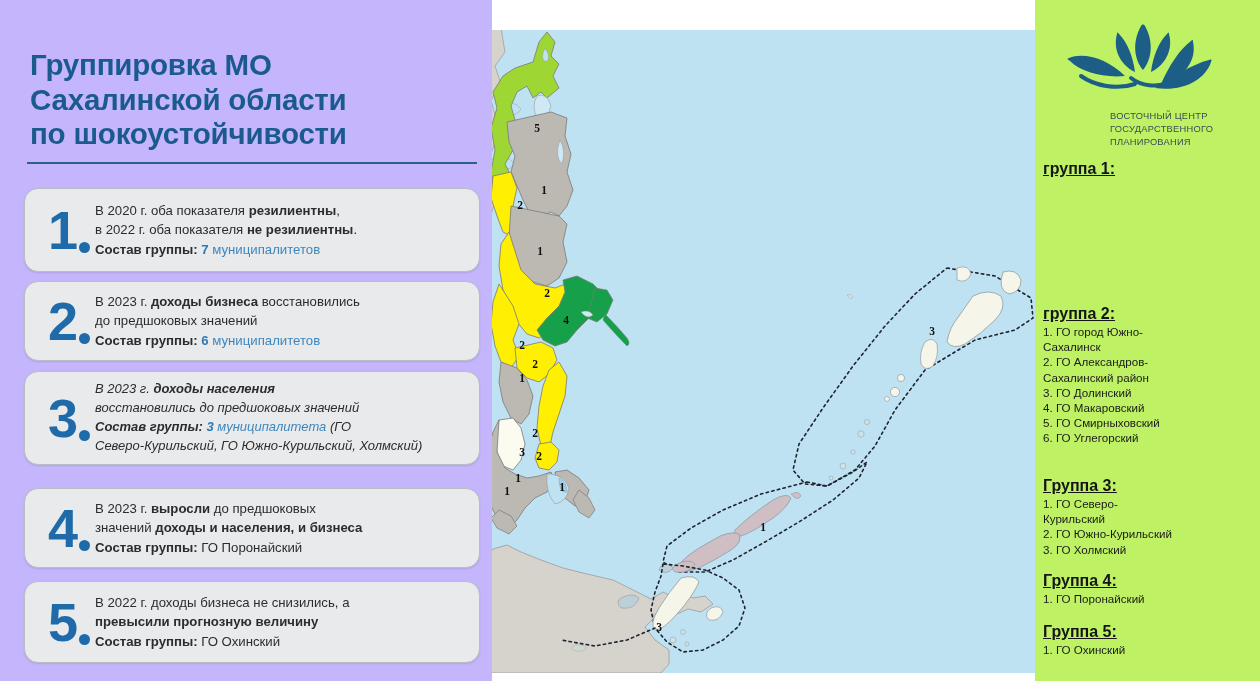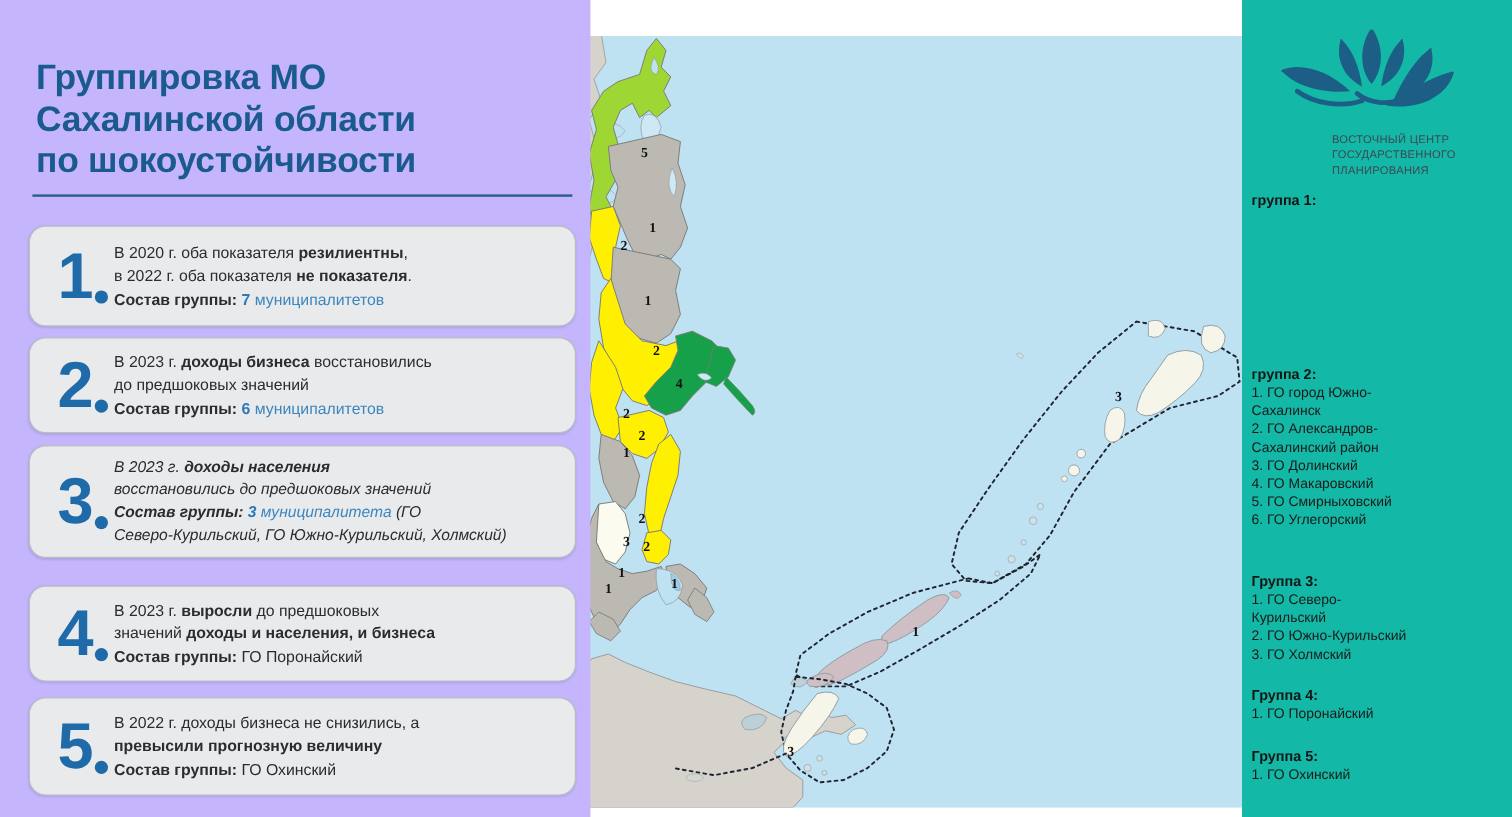--- a/index.html
+++ b/index.html
@@ -73,32 +73,32 @@
 
   .mlabel {
     position: absolute;
     font-family: "Liberation Serif", serif;
     font-size: 11.5px; font-weight: bold; color: #101010;
     transform: translate(-50%, -50%);
     z-index: 20;
   }
 
   
-  .right-panel { position: absolute; left: 1035px; top: 0; width: 225px; height: 681px; background: #14b8a6; z-index: 6; }
+  .right-panel { position: absolute; left: 1035px; top: 0; width: 225px; height: 681px; background: #bef264; z-index: 6; }
   .logo-box { position: absolute; left: 8px; top: 14px; width: 215px; height: 138px; }
   .logo-mark { position: absolute; left: 22px; top: 0px; }
   .logo-text {
     position: absolute; left: 67px; top: 96px;
     font-size: 9.3px; line-height: 1.38; color: #3b4a55;
     letter-spacing: 0.25px; font-weight: normal;
   }
   .glist { position: absolute; left: 8px; width: 215px; }
   .ghead {
-    font-size: 12px; font-weight: bold; color: #151515;
-    margin-bottom: 1px;
+    font-size: 16px; font-weight: bold; color: #151515;
+    text-decoration: underline; margin-bottom: 1px;
   }
   .gitem { font-size: 11.6px; color: #1a1a1a; line-height: 1.31; }
   #g1 { top: 160px; }
   #g2 { top: 305px; }
   #g3 { top: 477px; }
   #g4 { top: 572px; }
   #g5 { top: 623px; }
 </style>
 </head>
 <body>
@@ -236,21 +236,21 @@
     <div class="title">
       <div>Группировка  МО</div>
       <div>Сахалинской области</div>
       <div>по шокоустойчивости</div>
     </div>
     <div class="title-rule"></div>
 
     <div class="card" id="card1">
       <div class="card-inner">
         <div class="num"><span>1</span><span class="dot"></span></div>
-        <div class="ctext"><span>В  2020  г.  оба  показателя  </span><span class="lbl">резилиентны</span><span>,</span><br><span>в 2022 г.  оба показателя </span><span class="lbl">не показателя</span><span>.</span><br><span class="lbl">Состав группы: </span><span class="accent">7</span><span class="accent-light"> муниципалитетов</span></div>
+        <div class="ctext"><span>В  2020  г.  оба  показателя  </span><span class="lbl">резилиентны</span><span>,</span><br><span>в 2022 г.  оба показателя </span><span class="lbl">не резилиентны</span><span>.</span><br><span class="lbl">Состав группы: </span><span class="accent">7</span><span class="accent-light"> муниципалитетов</span></div>
       </div>
     </div>
 
     <div class="card" id="card2">
       <div class="card-inner">
         <div class="num"><span>2</span><span class="dot"></span></div>
         <div class="ctext"><span>В 2023 г. </span><span class="lbl">доходы  бизнеса</span><span>  восстановились</span><br><span>до предшоковых значений</span><br><span class="lbl">Состав группы: </span><span class="accent">6</span><span class="accent-light"> муниципалитетов</span></div>
       </div>
     </div>
 

